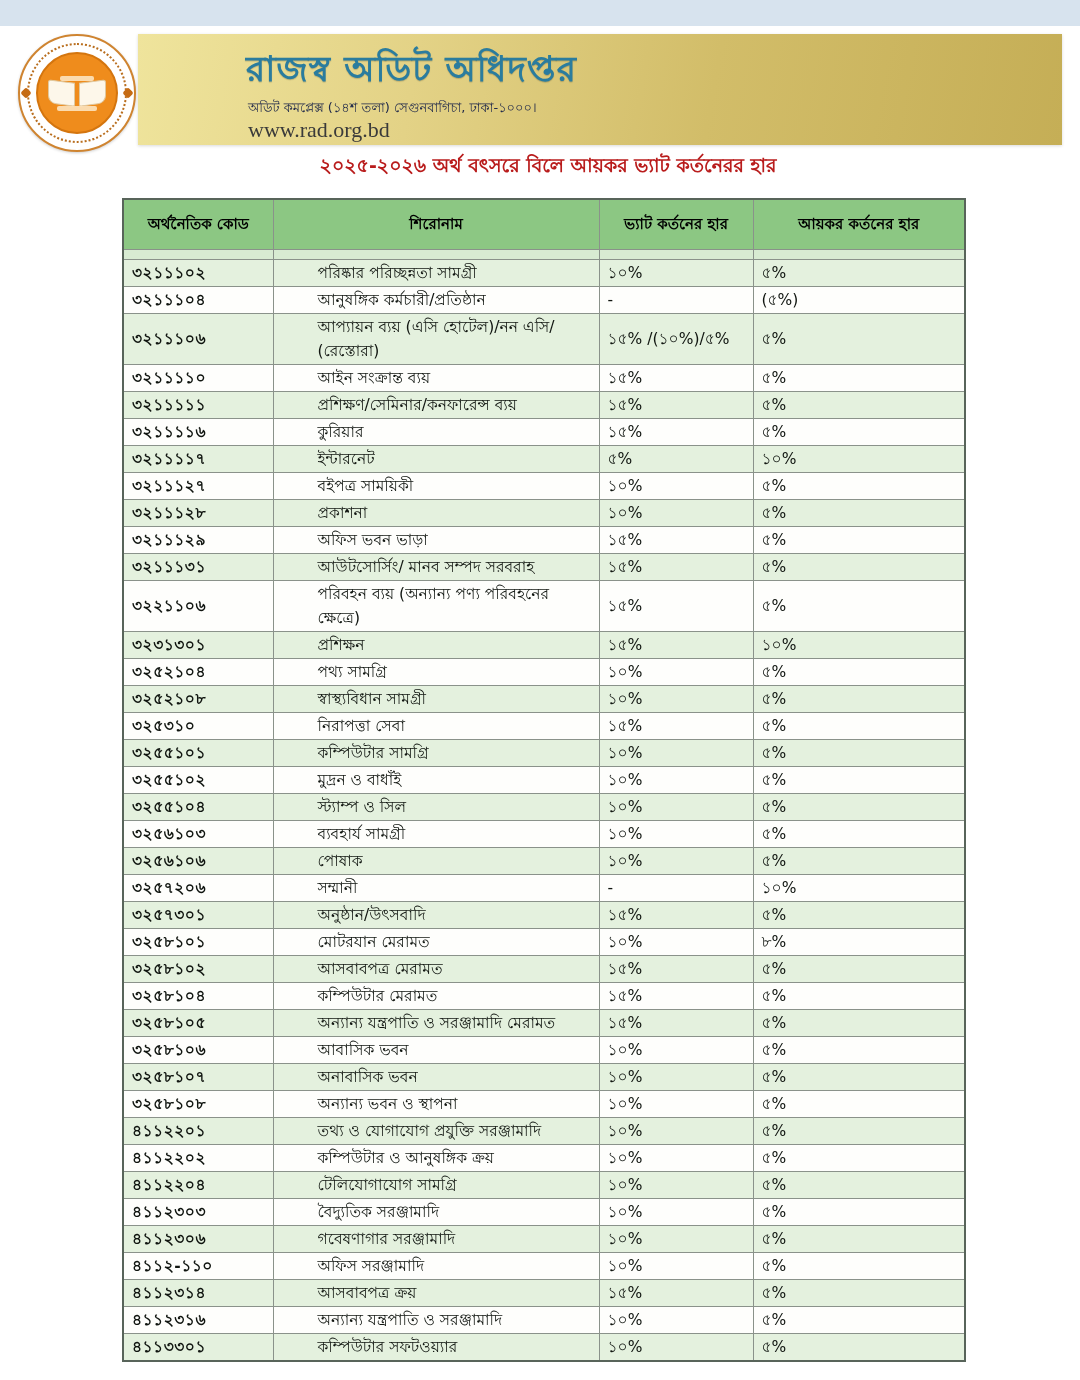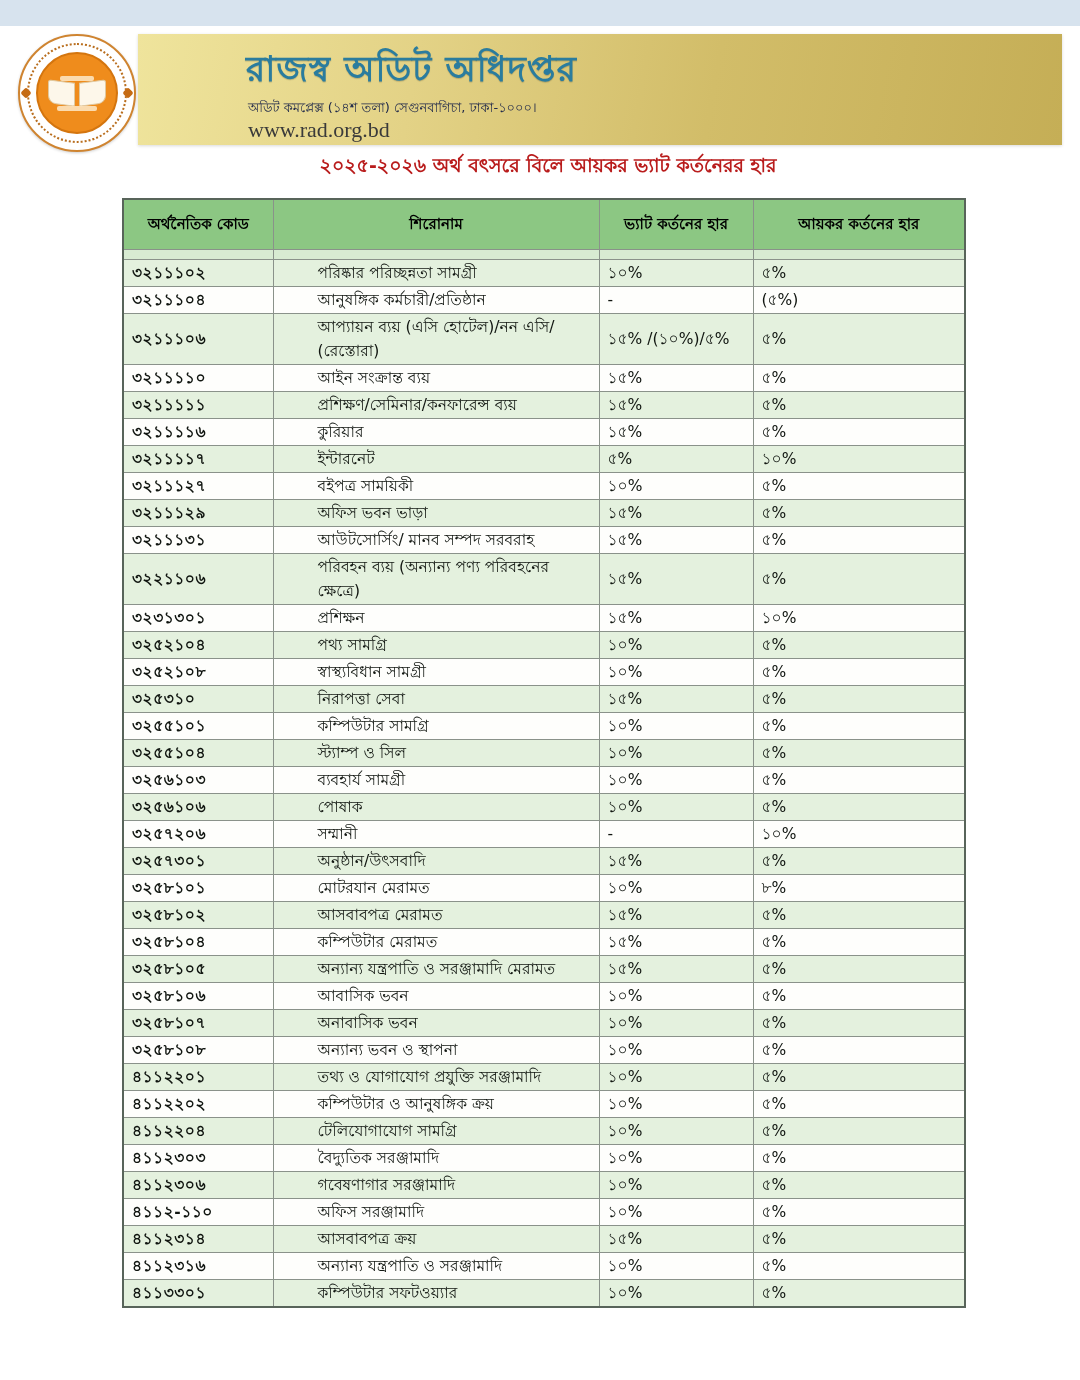--- a/index.html
+++ b/index.html
@@ -171,20 +171,26 @@
         <td class="cell-vat">৫%</td>
         <td class="cell-tax">১০%</td>
       </tr>
       <tr>
         <td class="cell-code">৩২১১১২৭</td>
         <td class="cell-title">বইপত্র সাময়িকী</td>
         <td class="cell-vat">১০%</td>
         <td class="cell-tax">৫%</td>
       </tr>
       <tr>
+        <td class="cell-code">৩২১১১২৮</td>
+        <td class="cell-title">প্রকাশনা</td>
+        <td class="cell-vat">১০%</td>
+        <td class="cell-tax">৫%</td>
+      </tr>
+      <tr>
         <td class="cell-code">৩২১১১২৯</td>
         <td class="cell-title">অফিস ভবন ভাড়া</td>
         <td class="cell-vat">১৫%</td>
         <td class="cell-tax">৫%</td>
       </tr>
       <tr>
         <td class="cell-code">৩২১১১৩১</td>
         <td class="cell-title">আউটসোর্সিং/ মানব সম্পদ সরবরাহ</td>
         <td class="cell-vat">১৫%</td>
         <td class="cell-tax">৫%</td>
@@ -215,20 +221,26 @@
       </tr>
       <tr>
         <td class="cell-code">৩২৫৩১০</td>
         <td class="cell-title">নিরাপত্তা সেবা</td>
         <td class="cell-vat">১৫%</td>
         <td class="cell-tax">৫%</td>
       </tr>
       <tr>
         <td class="cell-code">৩২৫৫১০১</td>
         <td class="cell-title">কম্পিউটার সামগ্রি</td>
+        <td class="cell-vat">১০%</td>
+        <td class="cell-tax">৫%</td>
+      </tr>
+      <tr>
+        <td class="cell-code">৩২৫৫১০২</td>
+        <td class="cell-title">মুদ্রন ও বাধাঁই</td>
         <td class="cell-vat">১০%</td>
         <td class="cell-tax">৫%</td>
       </tr>
       <tr>
         <td class="cell-code">৩২৫৫১০৪</td>
         <td class="cell-title">স্ট্যাম্প ও সিল</td>
         <td class="cell-vat">১০%</td>
         <td class="cell-tax">৫%</td>
       </tr>
       <tr>

